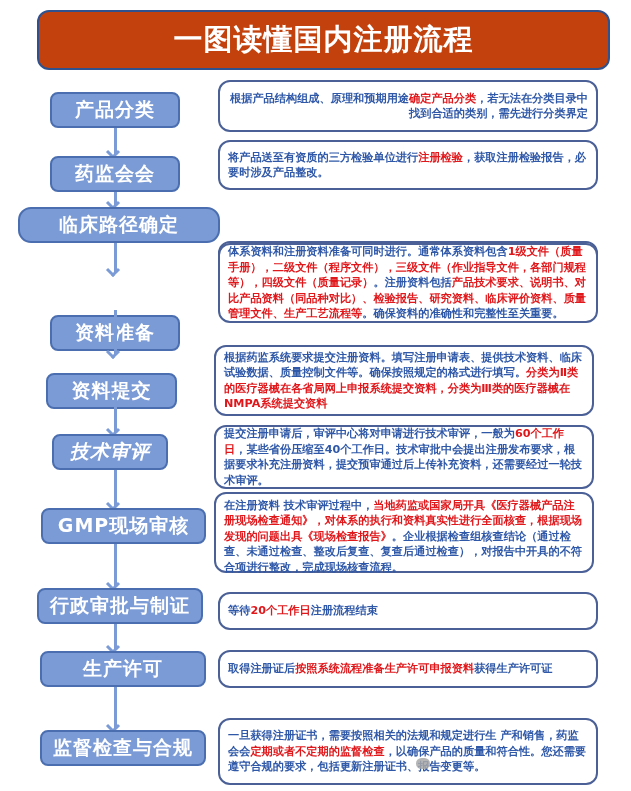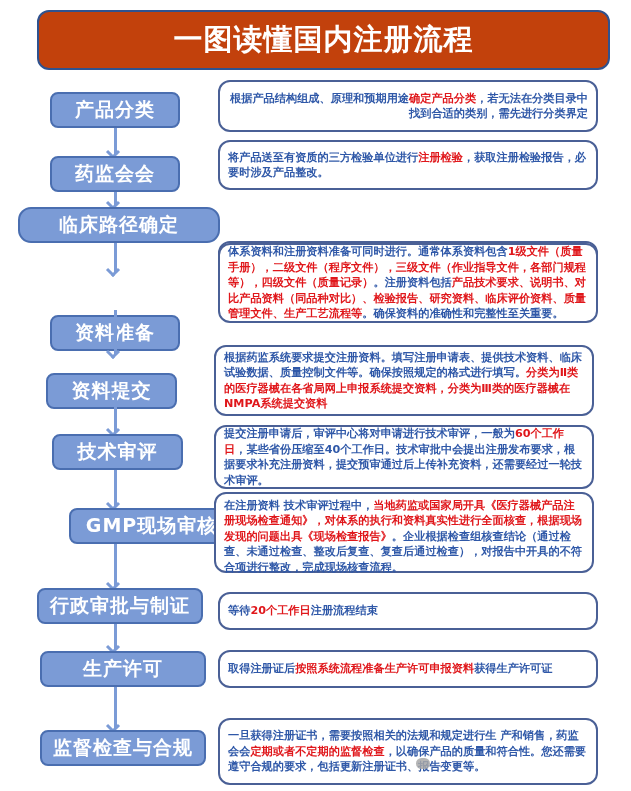--- a/index.html
+++ b/index.html
@@ -49,23 +49,23 @@
 <div class="step" style="left:50px;top:92px;width:130px;">产品分类</div>
 <div class="arrow" style="top:128px;height:27px;"></div>
 <div class="step" style="left:50px;top:156px;width:130px;">药监会会</div>
 <div class="arrow" style="top:192px;height:14px;"></div>
 <div class="step" style="left:18px;top:207px;width:202px;border-radius:13px;">临床路径确定</div>
 <div class="arrow" style="top:243px;height:30px;"></div>
 <div class="step" style="left:50px;top:274px;width:130px;margin-top:41px;">资料准备</div>
 <div class="arrow" style="top:310px;height:45px;"></div>
 <div class="step" style="left:46px;top:373px;width:131px;">资料提交</div>
 <div class="arrow" style="top:392px;height:41px;"></div>
-<div class="step" style="left:52px;top:434px;width:131px;">技术审评</div>
+<div class="step" style="left:52px;top:434px;width:116px;font-style:italic;">技术审评</div>
 <div class="arrow" style="top:470px;height:37px;"></div>
-<div class="step" style="left:41px;top:508px;width:165px;margin-left:28px;">GMP现场审核</div>
+<div class="step" style="left:41px;top:508px;width:165px;">GMP现场审核</div>
 <div class="arrow" style="top:544px;height:43px;"></div>
 <div class="step" style="left:37px;top:588px;width:166px;">行政审批与制证</div>
 <div class="arrow" style="top:624px;height:26px;"></div>
 <div class="step" style="left:40px;top:651px;width:166px;">生产许可</div>
 <div class="arrow" style="top:687px;height:42px;"></div>
 <div class="step" style="left:40px;top:730px;width:166px;">监督检查与合规</div>
 
 <div class="desc" style="top:80px;height:52px;text-align:right;">
   <p><span>根据产品结构组成、原理和预期用途</span><span class="red">确定产品分类</span><span>，若无法在分类目录中找到合适的类别，需先进行分类界定</span></p>
 </div>

